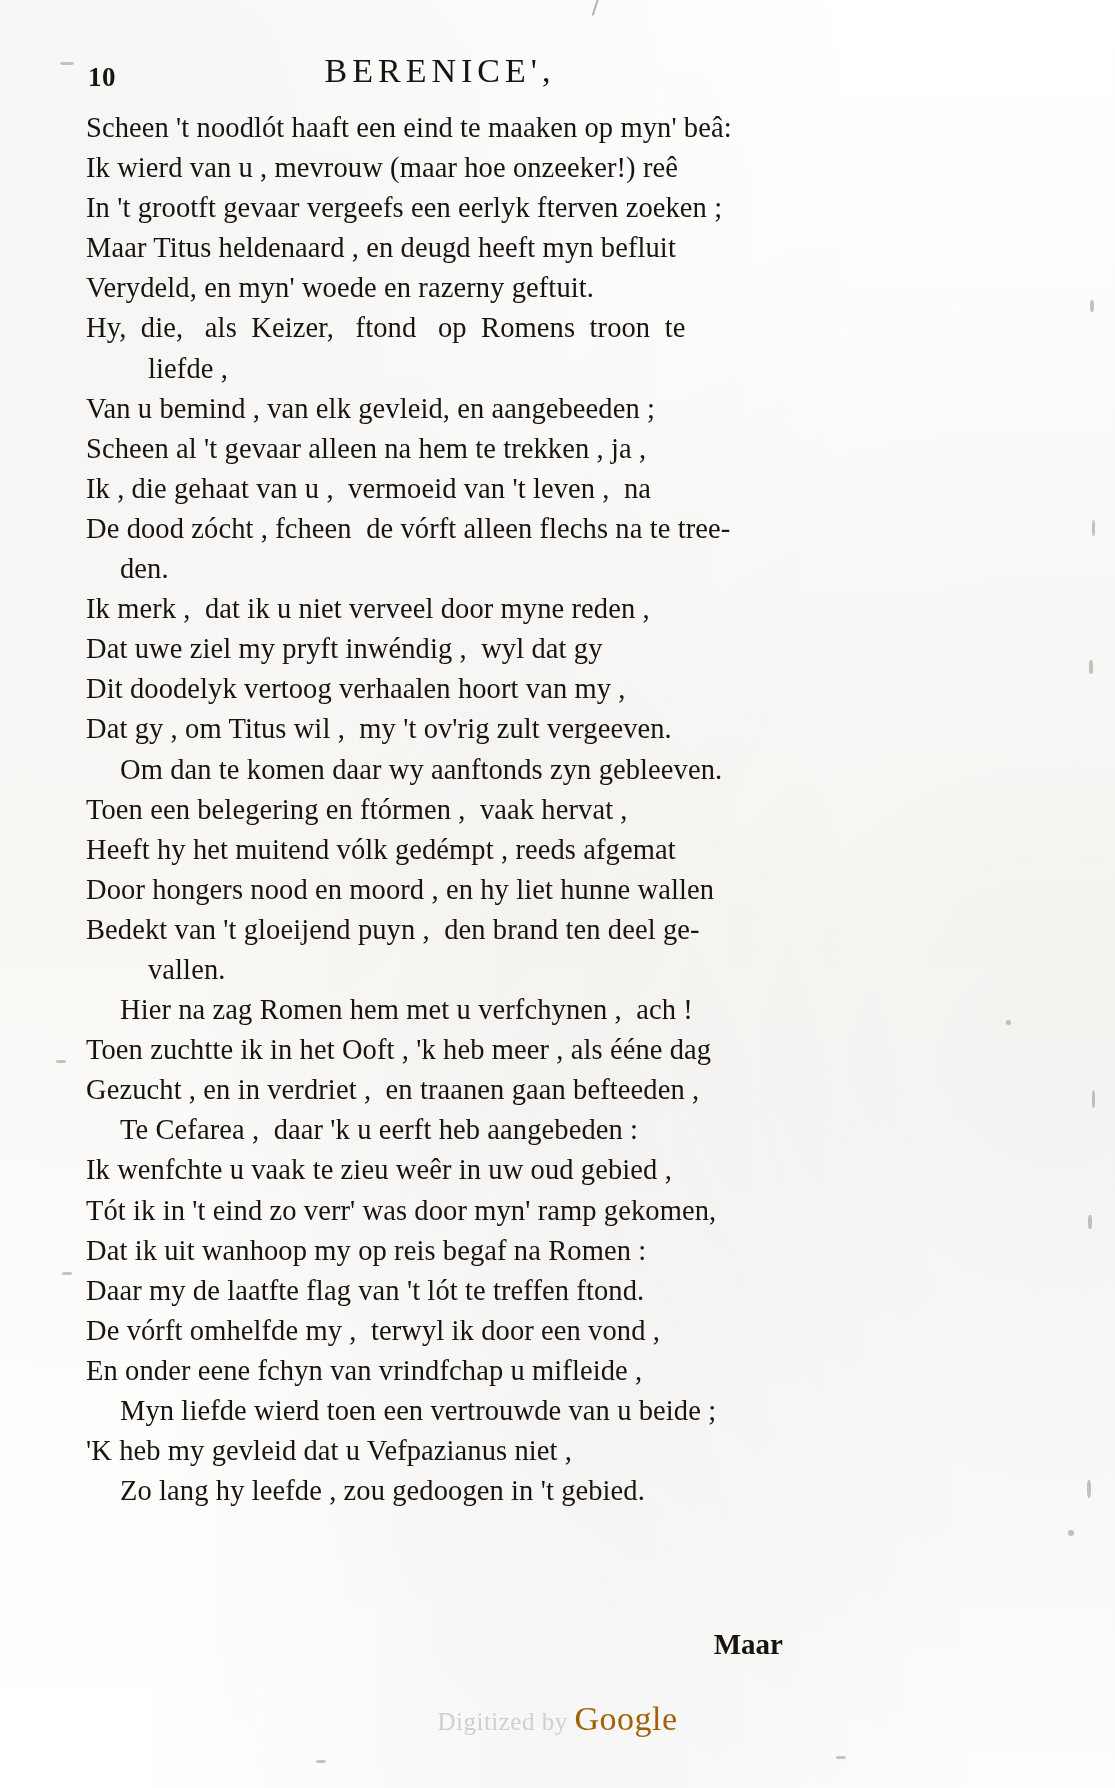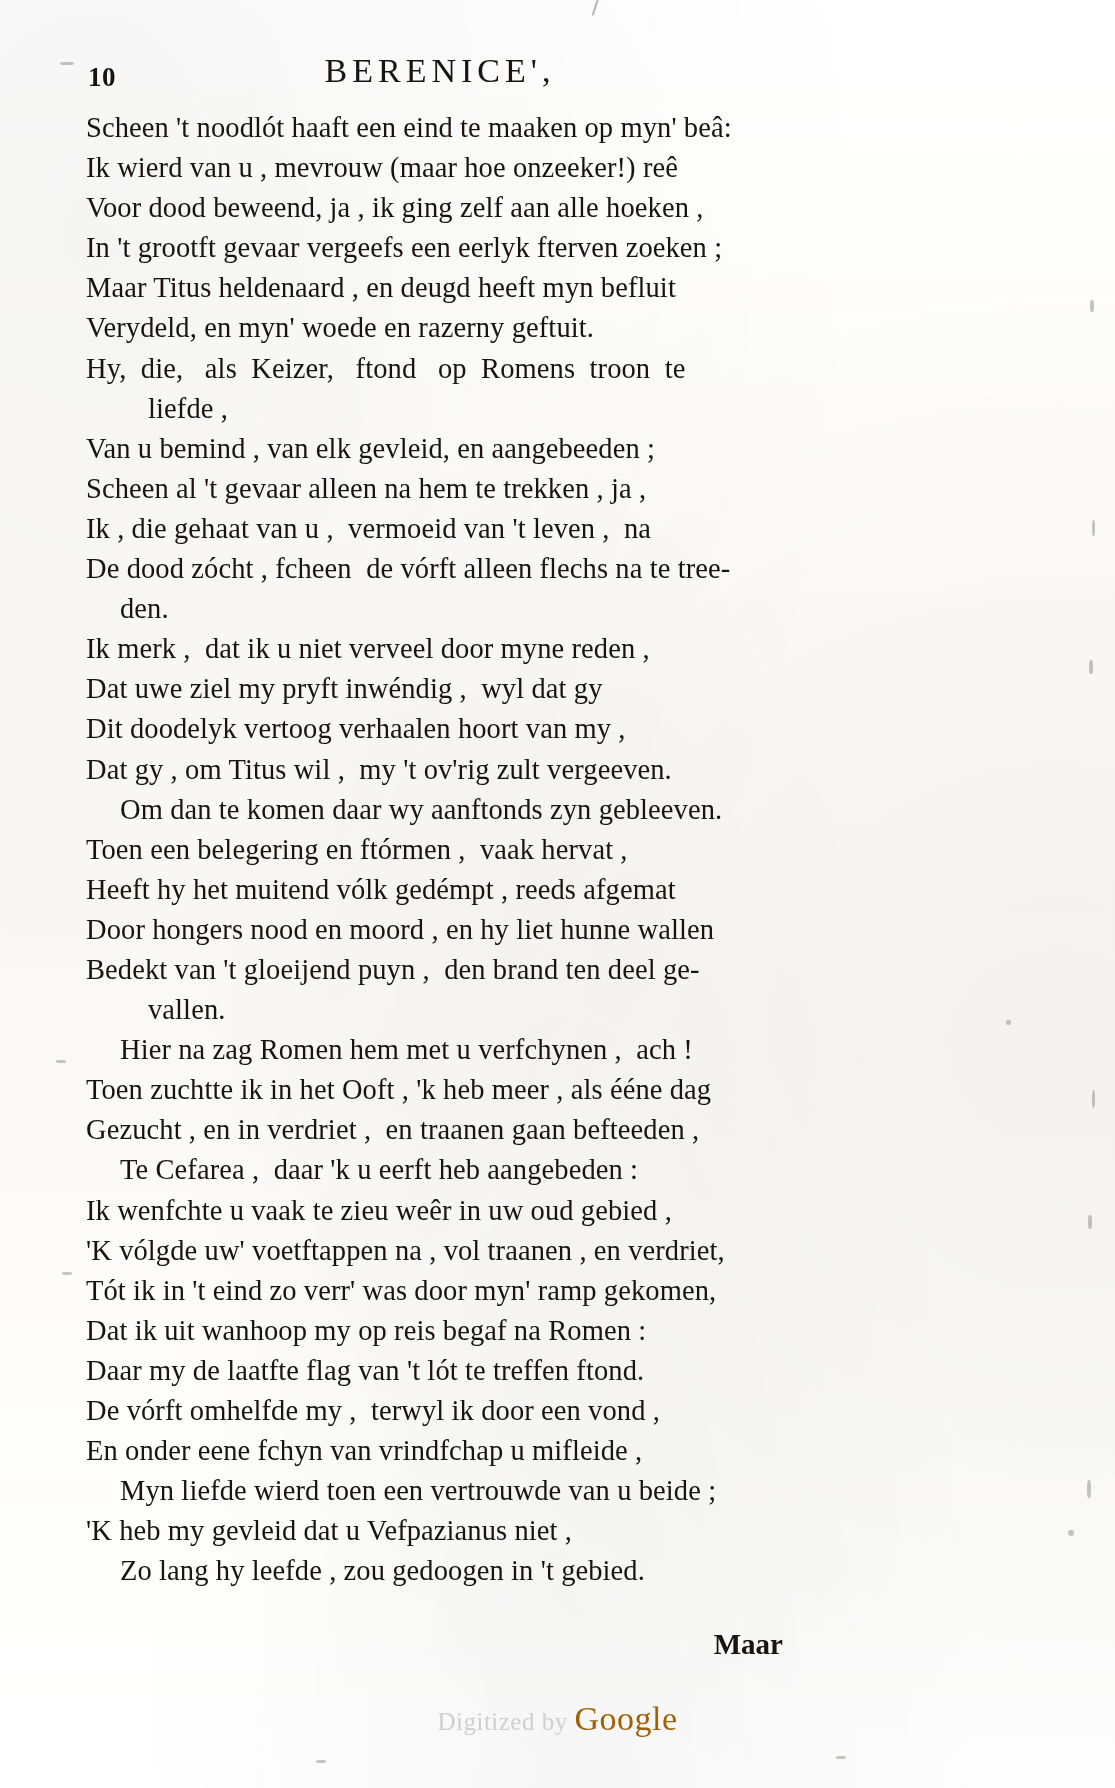--- a/index.html
+++ b/index.html
@@ -130,21 +130,20 @@
     <div class="rule-top"></div>
 
     <div class="header">
       <div class="folio">10</div>
       <div class="running-title">BERENICE',</div>
     </div>
 
     <div class="body-text">
         <div class="line">Scheen 't noodlót haaft een eind te maaken op myn' beâ:</div>
         <div class="line">Ik wierd van u , mevrouw (maar hoe onzeeker!) reê</div>
-        <div class="line">Voor dood beweend, ja , ik ging zelf aan alle hoeken ,</div>
         <div class="line">In 't grootft gevaar vergeefs een eerlyk fterven zoeken ;</div>
         <div class="line">Maar Titus heldenaard , en deugd heeft myn befluit</div>
         <div class="line">Verydeld, en myn' woede en razerny geftuit.</div>
         <div class="line">Hy,  die,   als  Keizer,   ftond   op  Romens  troon  te</div>
         <div class="line ind2">liefde ,</div>
         <div class="line">Van u bemind , van elk gevleid, en aangebeeden ;</div>
         <div class="line">Scheen al 't gevaar alleen na hem te trekken , ja ,</div>
         <div class="line">Ik , die gehaat van u ,  vermoeid van 't leven ,  na</div>
         <div class="line">De dood zócht , fcheen  de vórft alleen flechs na te tree-</div>
         <div class="line ind1">den.</div>
@@ -156,21 +155,20 @@
         <div class="line">Toen een belegering en ftórmen ,  vaak hervat ,</div>
         <div class="line">Heeft hy het muitend vólk gedémpt , reeds afgemat</div>
         <div class="line">Door hongers nood en moord , en hy liet hunne wallen</div>
         <div class="line">Bedekt van 't gloeijend puyn ,  den brand ten deel ge-</div>
         <div class="line ind2">vallen.</div>
         <div class="line ind1">Hier na zag Romen hem met u verfchynen ,  ach !</div>
         <div class="line">Toen zuchtte ik in het Ooft , 'k heb meer , als ééne dag</div>
         <div class="line">Gezucht , en in verdriet ,  en traanen gaan befteeden ,</div>
         <div class="line ind1">Te Cefarea ,  daar 'k u eerft heb aangebeden :</div>
         <div class="line">Ik wenfchte u vaak te zieu weêr in uw oud gebied ,</div>
-        <div class="line">'K vólgde uw' voetftappen na , vol traanen , en verdriet,</div>
         <div class="line">Tót ik in 't eind zo verr' was door myn' ramp gekomen,</div>
         <div class="line">Dat ik uit wanhoop my op reis begaf na Romen :</div>
         <div class="line">Daar my de laatfte flag van 't lót te treffen ftond.</div>
         <div class="line">De vórft omhelfde my ,  terwyl ik door een vond ,</div>
         <div class="line">En onder eene fchyn van vrindfchap u mifleide ,</div>
         <div class="line ind1">Myn liefde wierd toen een vertrouwde van u beide ;</div>
         <div class="line">'K heb my gevleid dat u Vefpazianus niet ,</div>
         <div class="line ind1">Zo lang hy leefde , zou gedoogen in 't gebied.</div>
       </div>
 

